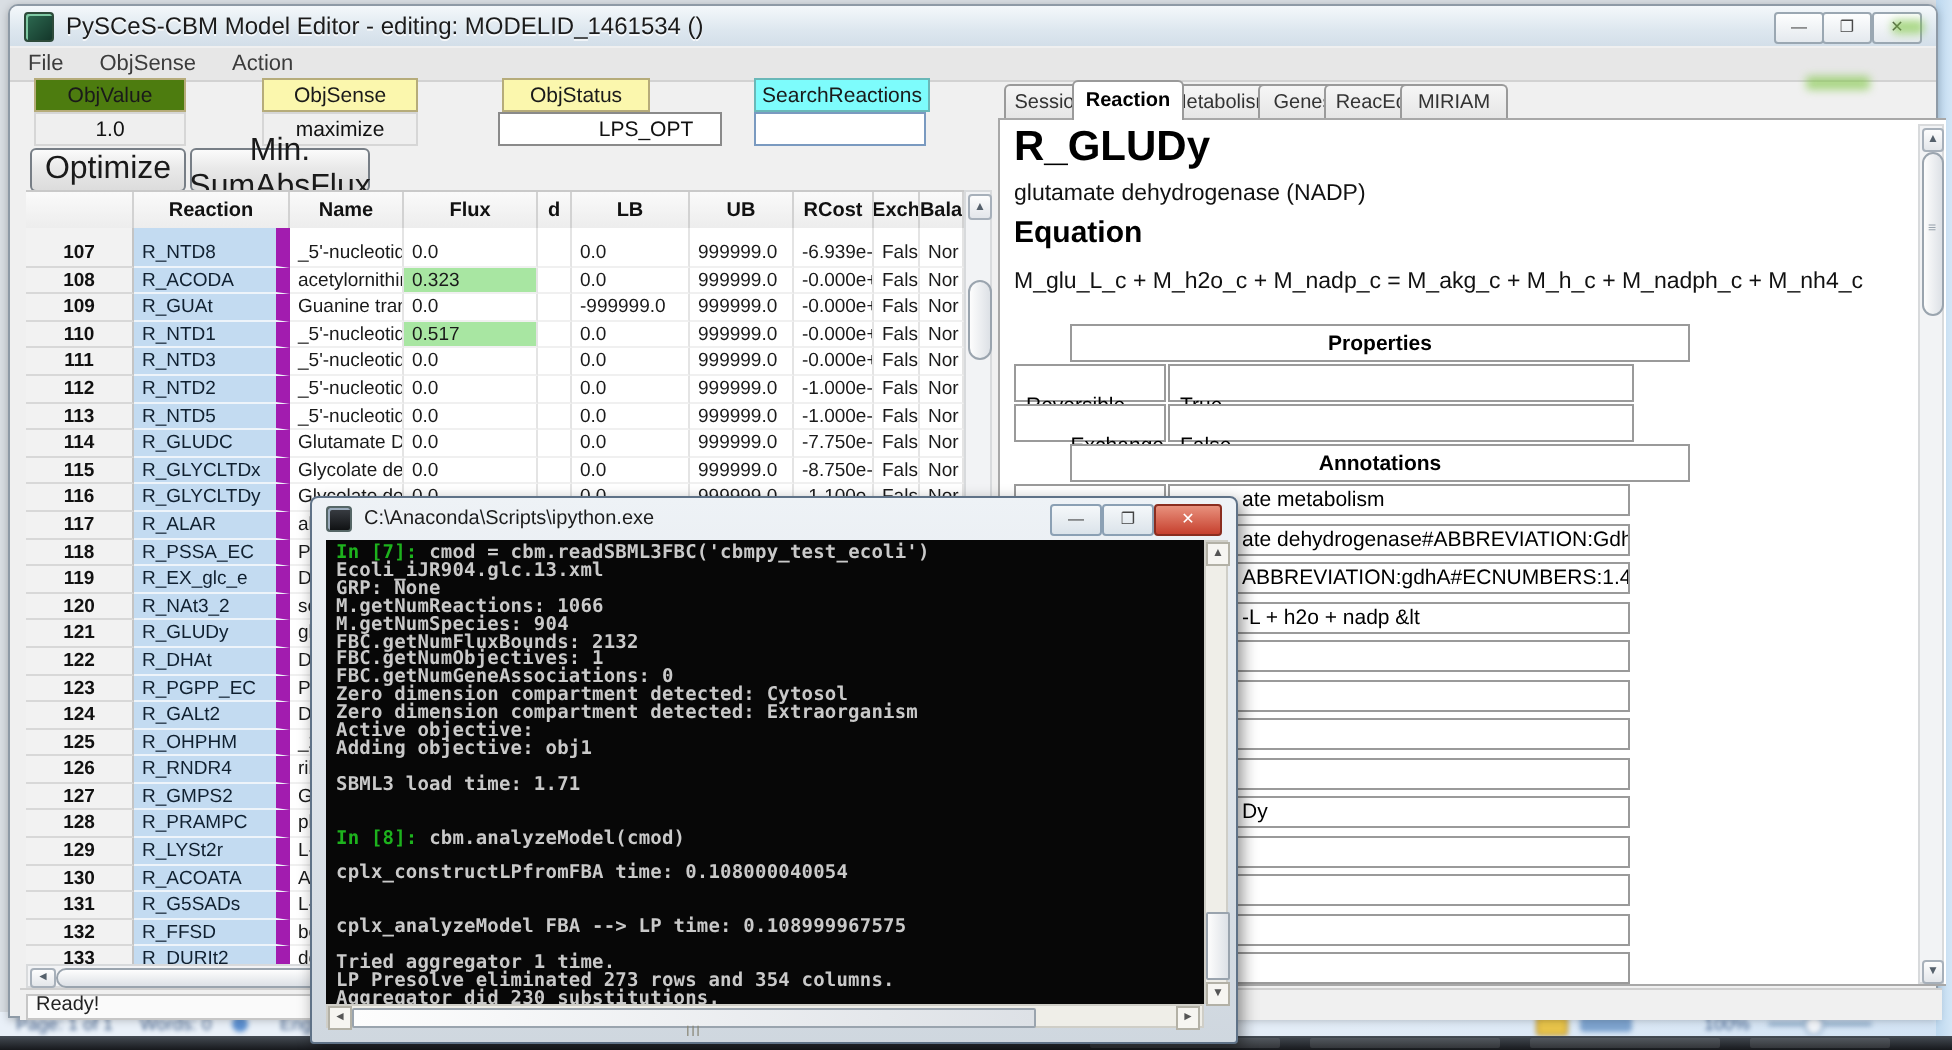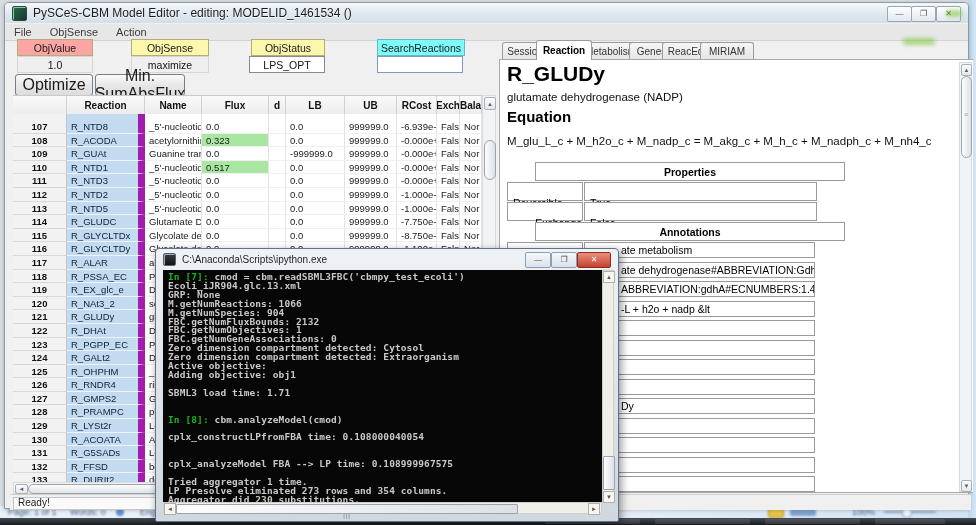--- a/index.html
+++ b/index.html
@@ -134,28 +134,28 @@
     <div class="winbtn" style="right:56px">—</div>
     <div class="winbtn" style="right:32px">❐</div>
     <div class="winbtn" style="right:7px">✕</div>
 
     <div id="menubar">
         <div class="menu-item">File</div>
         <div class="menu-item">ObjSense</div>
         <div class="menu-item">Action</div>
       </div>
 
-    <div class="hdr-box" style="left:12px;width:74px;background:#fca5a5;">ObjValue</div>
+    <div class="hdr-box" style="left:12px;width:74px;background:#4d7c0f;">ObjValue</div>
     <div class="hdr-box" style="left:126px;width:76px;background:#fbf7ad;">ObjSense</div>
     <div class="hdr-box" style="left:246px;width:72px;background:#fbf7ad;">ObjStatus</div>
     <div class="hdr-box" style="left:372px;width:86px;background:#7dfcfc;border-color:#6ab8b8;">SearchReactions</div>
 
     <div class="val-box" style="left:12px;width:74px;">1.0</div>
     <div class="val-box" style="left:126px;width:76px;">maximize</div>
-    <div class="val-box" style="left:244px;width:74px;background:#fff;border-color:#8a8a8a;">LPS_OPT</div>
+    <div class="val-box" style="left:244px;width:74px;background:#fff;border-color:#8a8a8a;padding-left:36px;">LPS_OPT</div>
     <input class="val-box" style="left: 372px; width: 84px; background: rgb(255, 255, 255); border: 1px solid rgb(122, 154, 192); padding: 0px;" value="">
 
     <div class="btn" style="left:10px;width:76px;">Optimize</div>
     <div class="btn" style="left:90px;width:88px;text-align:center;">Min. SumAbsFlux</div>
 
     <div id="grid-header">
         <div></div>
         <div>Reaction</div>
         <div>Name</div>
         <div>Flux</div>

